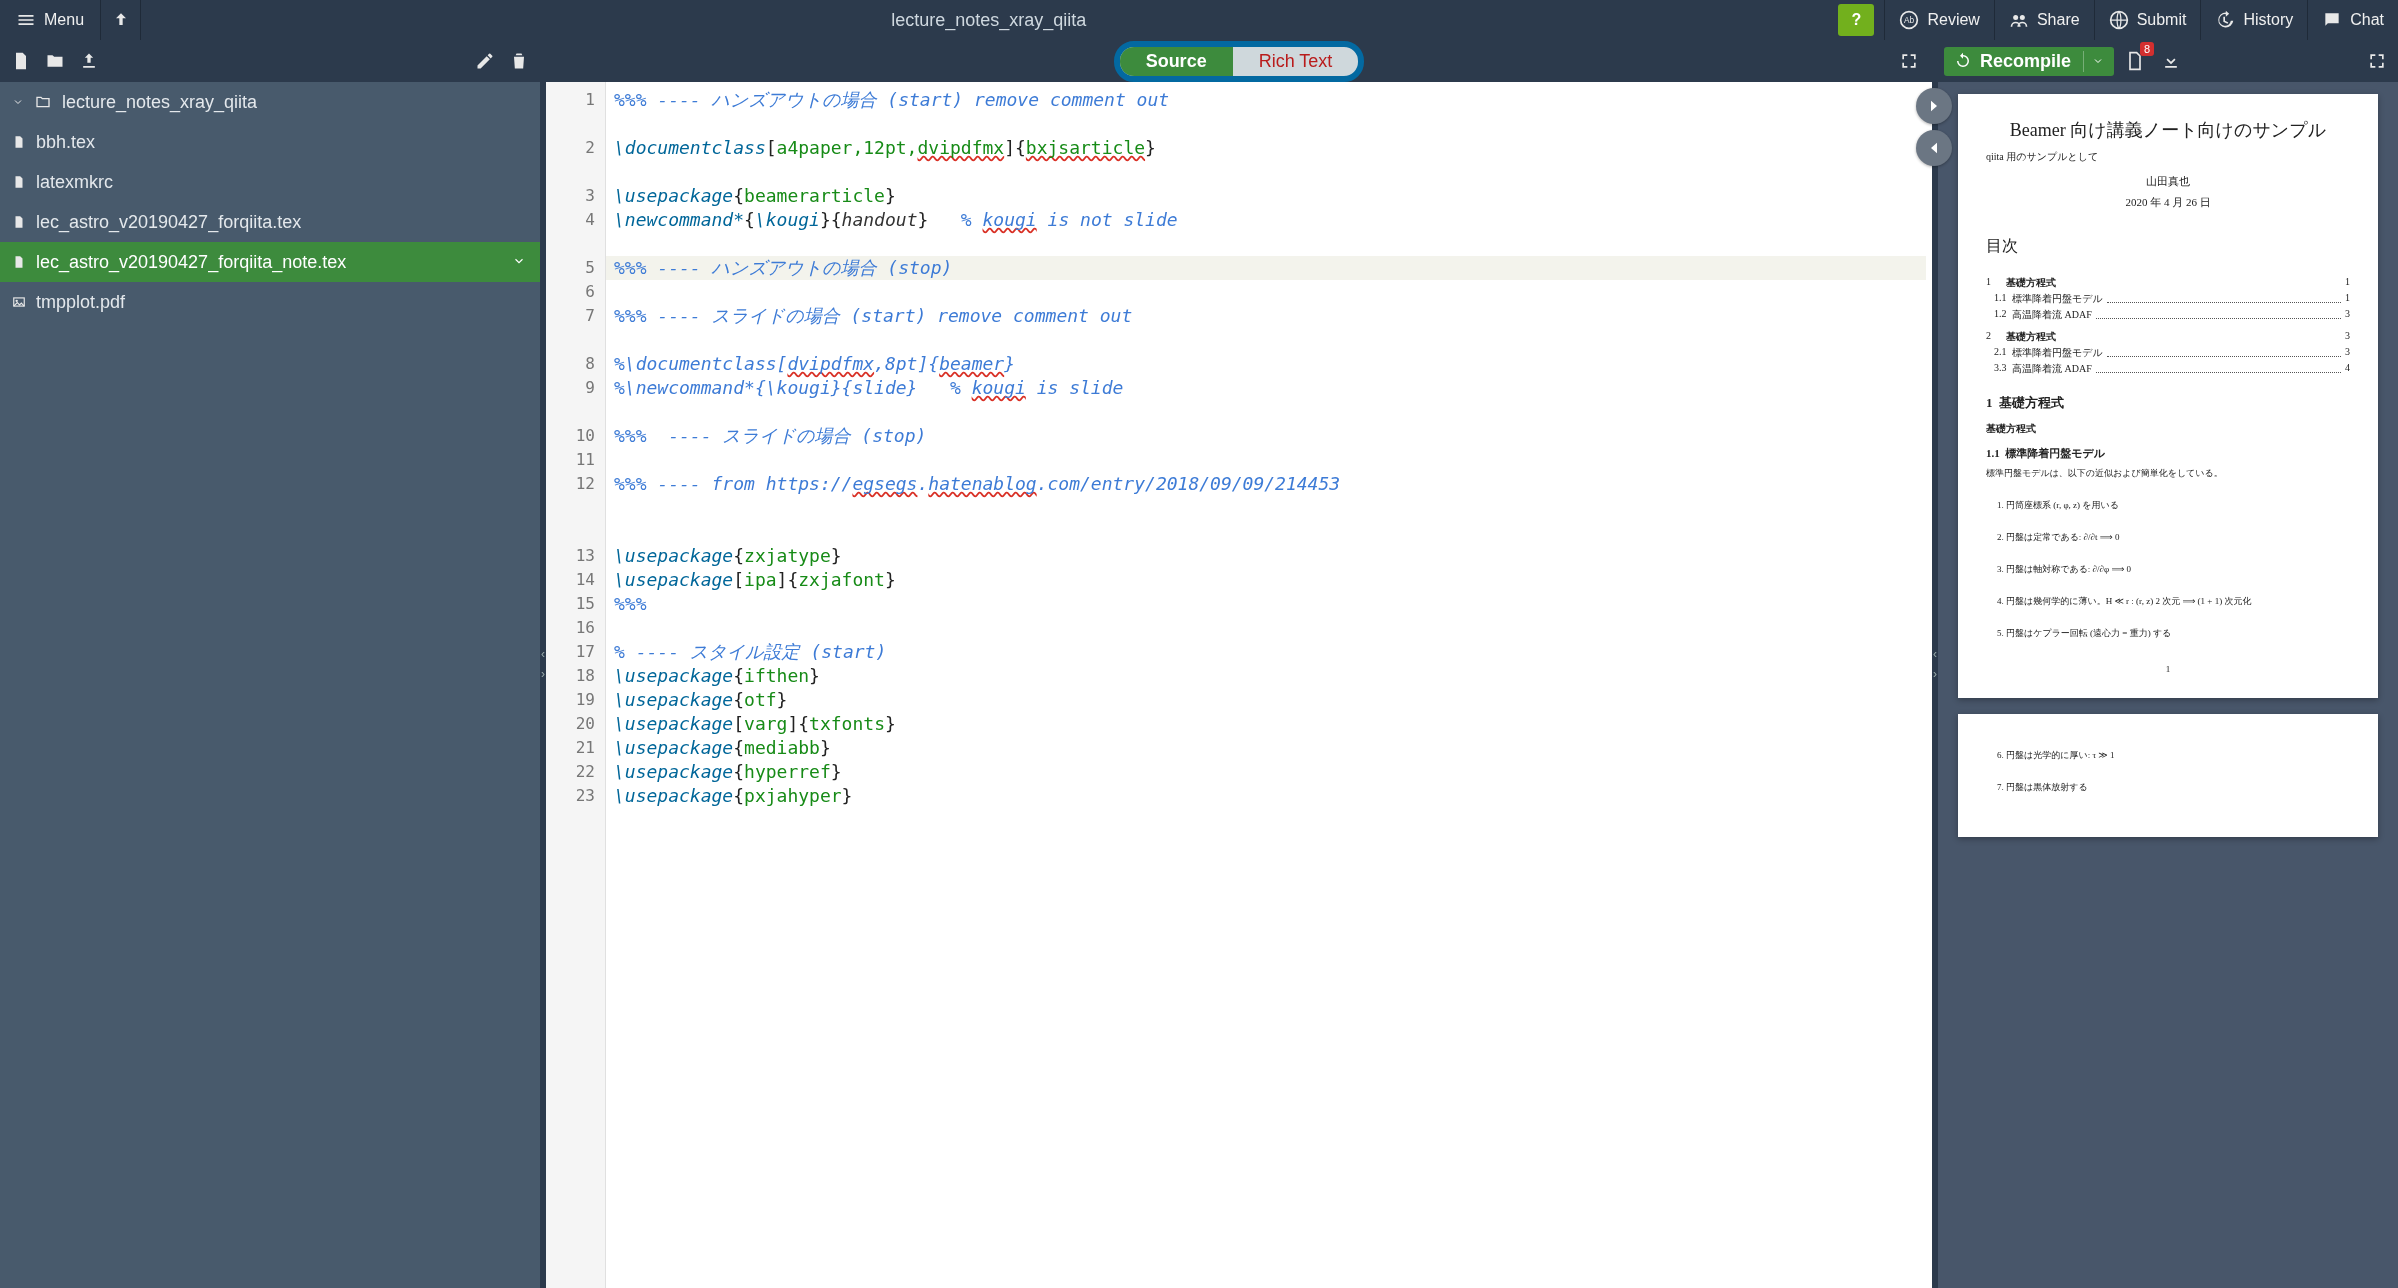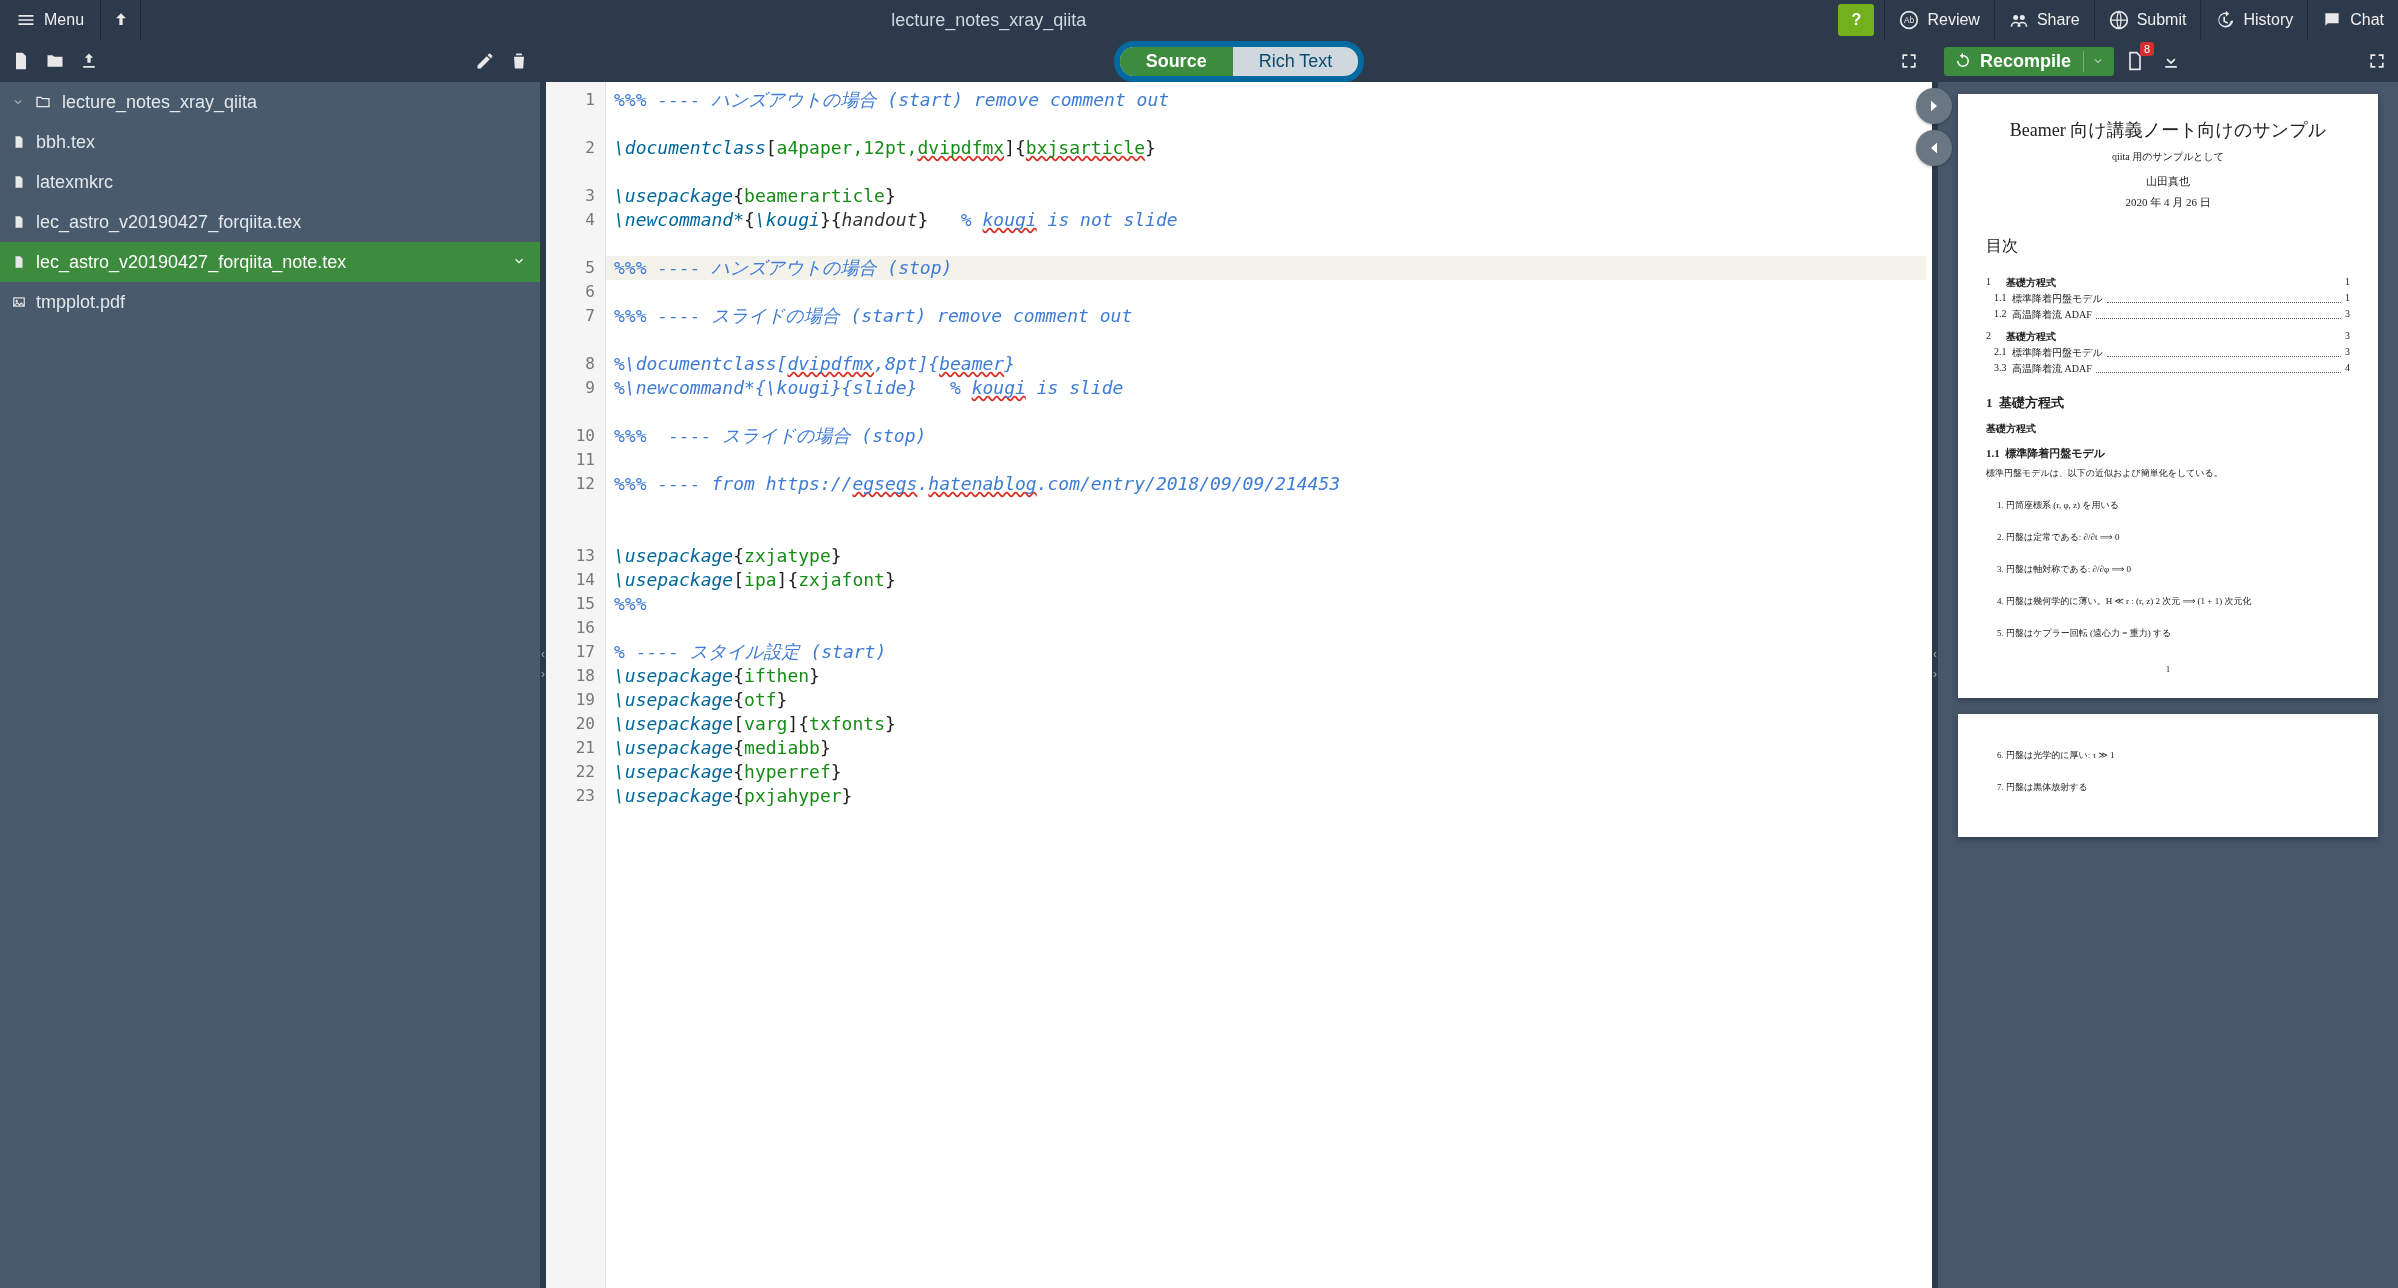--- a/index.html
+++ b/index.html
@@ -140,21 +140,21 @@
   display: flex;
   border: 6px solid #0369a1;
   border-radius: 20px;
   overflow: hidden;
   background: #cfd8dc;
 }
 .segmented .seg {
   padding: 4px 26px;
   font-size: 18px;
   cursor: pointer;
-  color: #0c4a6e;
+  color: #b91c1c;
 }
 .segmented .seg.active {
   background: #3d8b3d;
   color: #fff;
   font-weight: 600;
 }
 .midbar .corner {
   position: absolute; right: 10px;
   width: 26px; height: 26px;
   display: flex; align-items: center; justify-content: center;
@@ -270,21 +270,21 @@
   width: 420px;
   margin: 0 auto 16px auto;
   padding: 24px 28px 24px 28px;
   font-family: "Times New Roman", serif;
   box-shadow: 0 2px 6px rgba(0,0,0,0.3);
 }
 .page h1 {
   font-size: 18px; text-align: center; font-weight: 400;
   margin-bottom: 8px;
 }
-.page .sub { text-align: center; font-size: 10px; margin-bottom: 10px; }
+.page .sub { text-align: left; font-size: 10px; margin-bottom: 10px; }
 .page .author { text-align: center; font-size: 11px; margin-bottom: 6px; }
 .page .date { text-align: center; font-size: 11px; margin-bottom: 26px; }
 .toc-title { font-size: 16px; font-weight: 400; margin-bottom: 19px; }
 .toc-line { display: flex; font-size: 10px; margin: 2px 0; }
 .toc-num { width: 20px; }
 .toc-sub { width: 26px; padding-left: 8px; }
 .toc-dots { flex: 1; border-bottom: 1px dotted #555; margin: 0 4px 3px 4px; }
 .toc-pg { }
 .sec { font-size: 13px; font-weight: 700; margin-top: 18px; margin-bottom: 6px; }
 .sec-mini { font-size: 10px; font-weight: 700; margin-top: 10px; }

